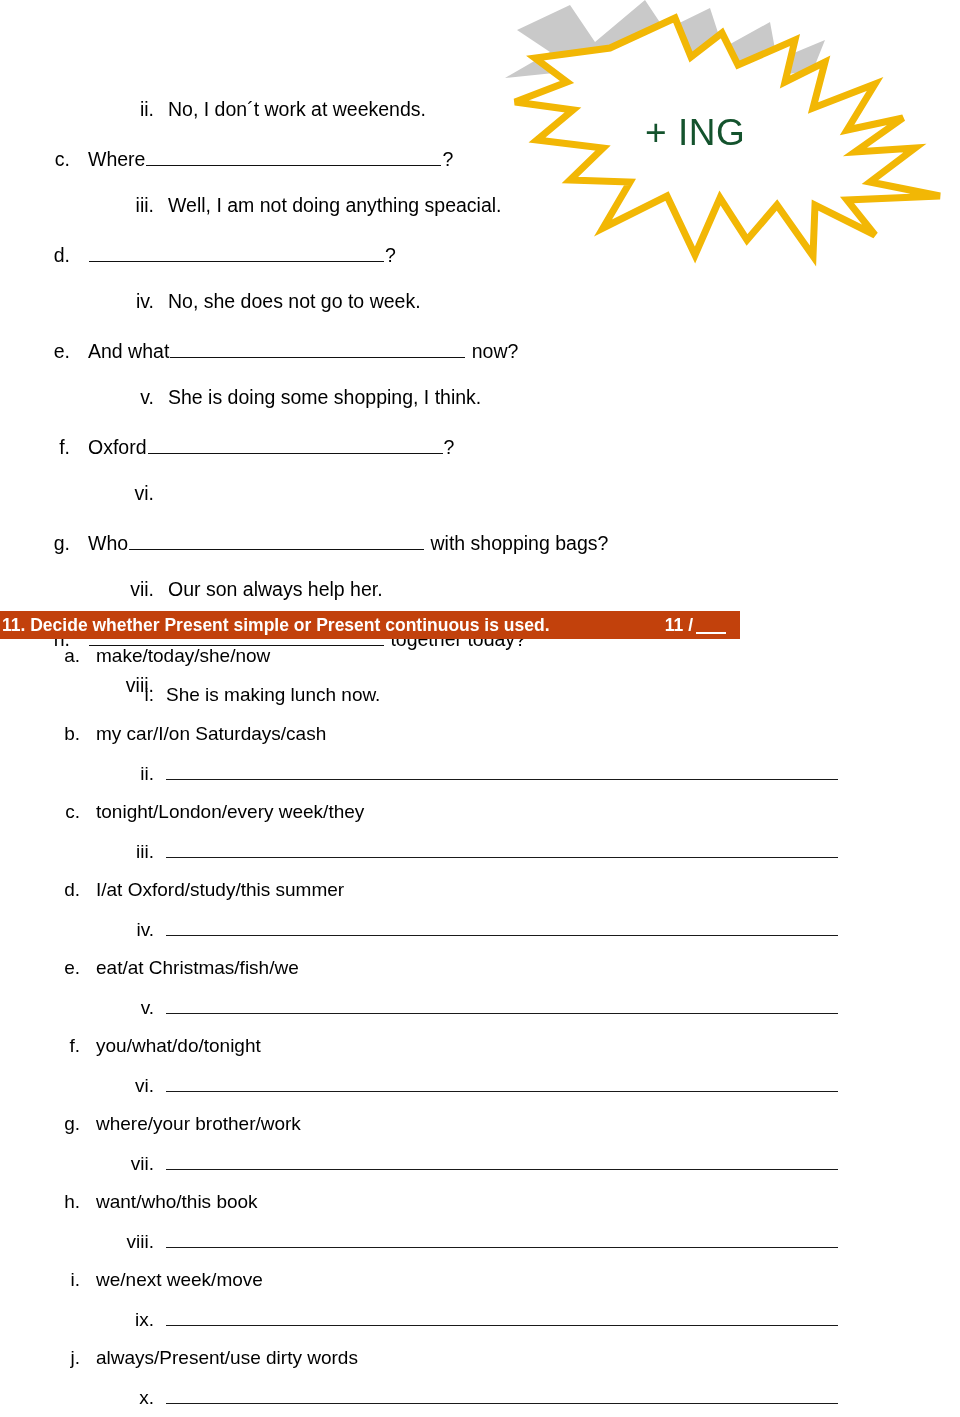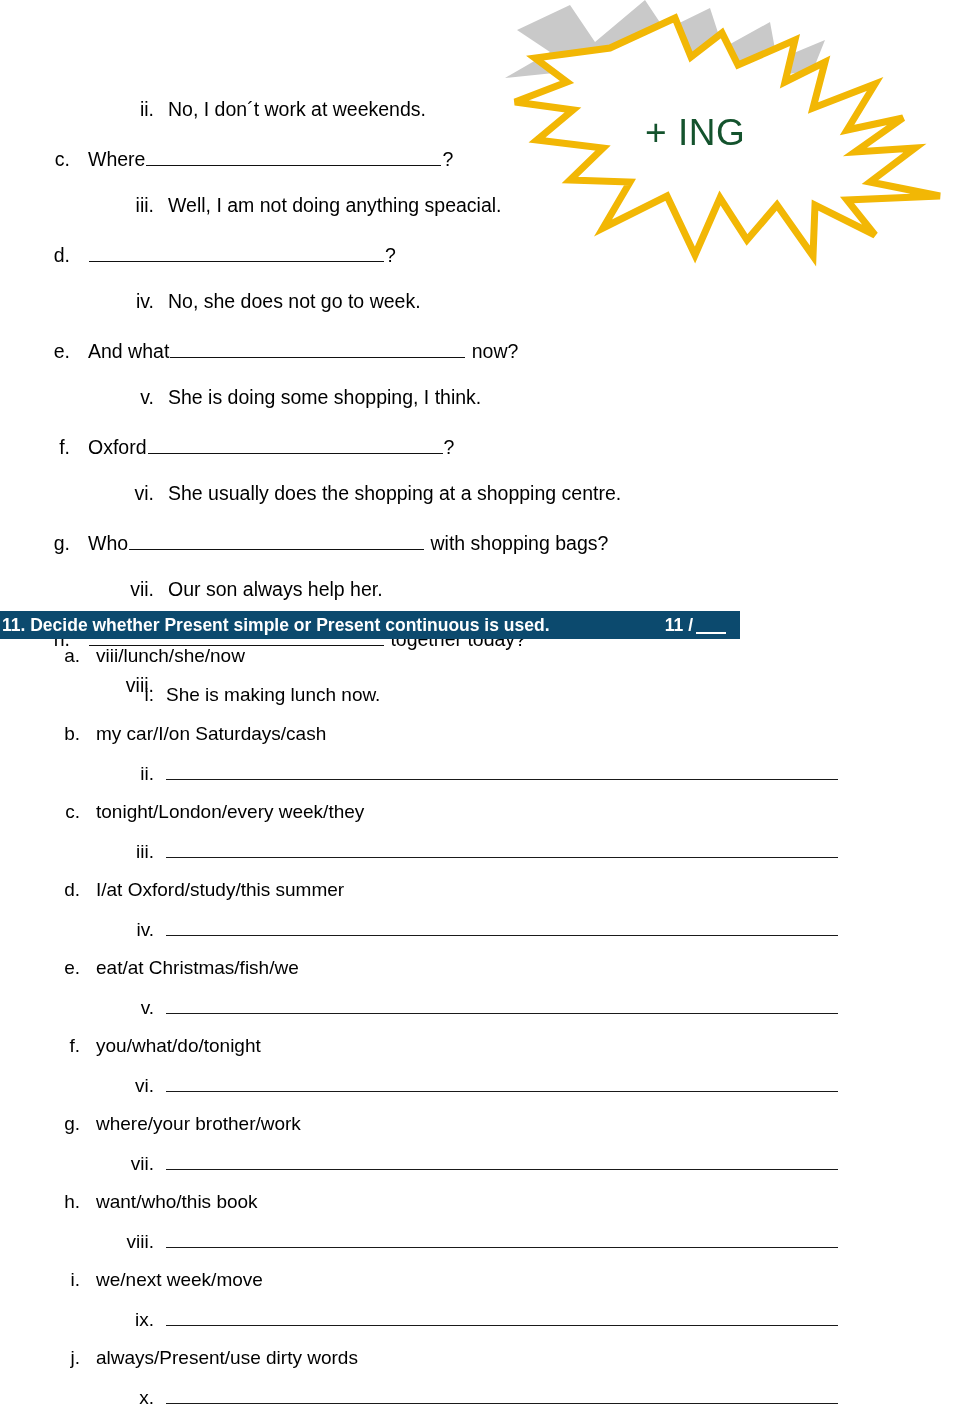--- a/index.html
+++ b/index.html
@@ -76,21 +76,21 @@
     margin: 0 1px;
   }
 
   
   .section-bar {
     position: absolute;
     top: 611px;
     left: 0;
     width: 740px;
     height: 28px;
-    background: #0c4a6e;
+    background: #c2410c;
     color: #ffffff;
     font-weight: bold;
     font-size: 17.5px;
     display: flex;
     align-items: center;
     box-sizing: border-box;
     padding-left: 2px;
   }
   .section-bar .sb-title { white-space: nowrap; }
   .section-bar .sb-score {
@@ -187,21 +187,20 @@
     <div class="d-row sub">
       <div class="marker-roman">v.</div>
       <div class="d-text"><span>She is doing some shopping, I think.</span></div>
     </div>
     <div class="d-row">
       <div class="marker-letter">f.</div>
       <div class="d-text"><span>Oxford</span><span class="blank" style="width: 295px;"></span><span>?</span></div>
     </div>
     <div class="d-row sub">
       <div class="marker-roman">vi.</div>
-      <div class="d-text"><span>She usually does the shopping at a shopping centre.</span></div>
     </div>
     <div class="d-row">
       <div class="marker-letter">g.</div>
       <div class="d-text"><span>Who</span><span class="blank" style="width: 295px;"></span><span> with shopping bags?</span></div>
     </div>
     <div class="d-row sub">
       <div class="marker-roman">vii.</div>
       <div class="d-text"><span>Our son always help her.</span></div>
     </div>
     <div class="d-row">
@@ -216,21 +215,21 @@
 <div class="section-bar">
   <span class="sb-title">11. Decide whether Present simple or Present continuous is used.</span>
   <span class="sb-score">
     <span>11 /</span><span class="score-blank"></span>
   </span>
 </div>
 
 <div class="exercises">
     <div class="e-row">
       <div class="e-marker-letter">a.</div>
-      <div class="e-text">viii/lunch/she/now</div>
+      <div class="e-text">make/today/she/now</div>
     </div>
     <div class="e-row">
       <div class="e-marker-roman">i.</div>
       <div class="e-text">She is making lunch now.</div>
     </div>
     <div class="e-row">
       <div class="e-marker-letter">b.</div>
       <div class="e-text">my car/I/on Saturdays/cash</div>
     </div>
     <div class="e-row">

